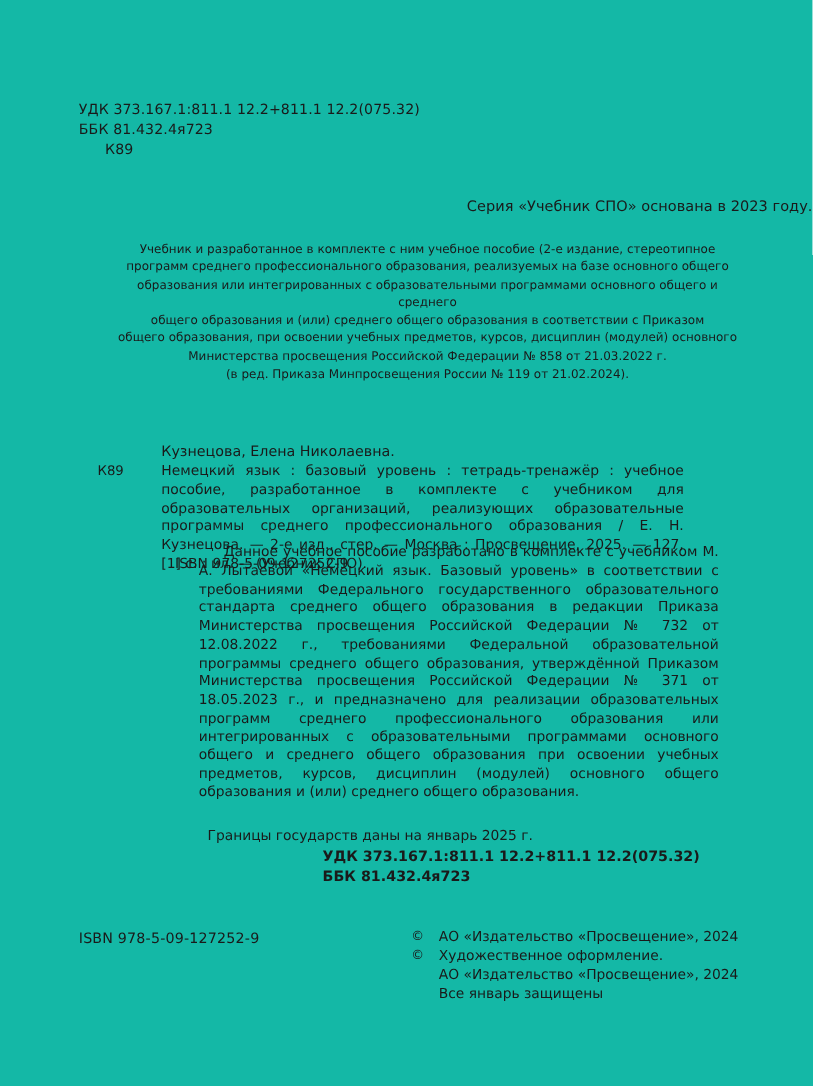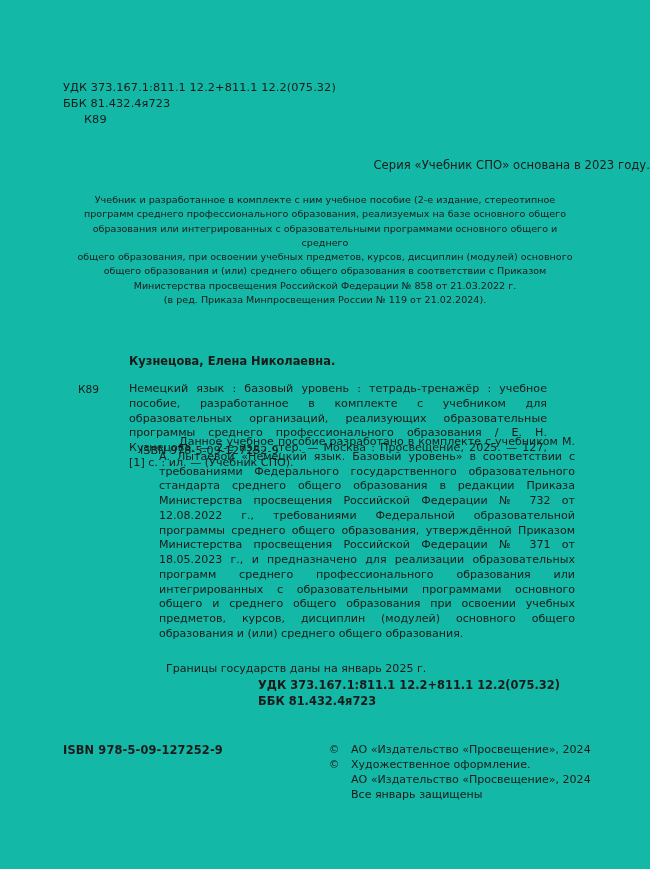--- a/index.html
+++ b/index.html
@@ -45,45 +45,45 @@
     right: 0;
     top: 158px;
     text-align: right;
     font-size: 11.6px;
     letter-spacing: 0.05px;
   }
 
   
   .approval {
     position: absolute;
-    left: 68px;
+    left: 85px;
     width: 514px;
     top: 193px;
     font-size: 9.55px;
     line-height: 14.3px;
     text-align: center;
     letter-spacing: 0.02px;
   }
   .approval p {
     margin: 0;
   }
 
   
   .bib {
     position: absolute;
     left: 63px;
     width: 484px;
     top: 354px;
   }
   .bib-author {
     font-size: 11.4px;
-    font-weight: bold;
+    font-weight: normal;
     padding-left: 66px;
     letter-spacing: 0.02px;
-    margin-bottom: 14px;
+    margin-bottom: 2px;
   }
   .bib-body {
     position: relative;
     font-size: 11.1px;
     line-height: 14.8px;
   }
   .bib-index {
     position: absolute;
     left: 15px;
     top: 0;
@@ -147,21 +147,21 @@
     white-space: nowrap;
     letter-spacing: 0.02px;
   }
 
   
   .isbn-footer {
     position: absolute;
     left: 63px;
     top: 743px;
     font-size: 11.4px;
-    font-weight: bold;
+    font-weight: normal;
     letter-spacing: 0.15px;
     white-space: nowrap;
   }
   .copyright {
     position: absolute;
     left: 329px;
     top: 742px;
     font-size: 11.05px;
     line-height: 15.1px;
   }
@@ -188,22 +188,22 @@
     <span>ББК 81.432.4я723</span>
     <span class="k-num">К89</span>
   </div>
 
   <div class="series-line">Серия «Учебник СПО» основана в 2023 году.</div>
 
   <div class="approval">
     <p>Учебник и разработанное в комплекте с ним учебное пособие (2-е издание, стереотипное</p>
     <p>программ среднего профессионального образования, реализуемых на базе основного общего</p>
     <p>образования или интегрированных с образовательными программами основного общего и среднего</p>
+    <p>общего образования и (или) среднего общего образования в соответствии с Приказом</p>
     <p>общего образования, при освоении учебных предметов, курсов, дисциплин (модулей) основного</p>
-    <p>общего образования и (или) среднего общего образования в соответствии с Приказом</p>
     <p>Министерства просвещения Российской Федерации № 858  от 21.03.2022 г.</p>
     <p>(в ред. Приказа Минпросвещения России № 119 от 21.02.2024).</p>
   </div>
 
   <div class="bib">
     <div class="bib-author">Кузнецова, Елена Николаевна.</div>
     <div class="bib-body">
       <span class="bib-index">К89</span>
       <p class="bib-desc">Немецкий язык : базовый уровень : тетрадь-тренажёр : учебное пособие, разработанное в комплекте с учебником для образовательных организаций, реализующих образовательные программы среднего профессионального образования / Е. Н. Кузнецова. — 2-е изд., стер. — Москва : Просвещение, 2025. — 127, [1] с. : ил. — (Учебник СПО).</p>
     </div>

